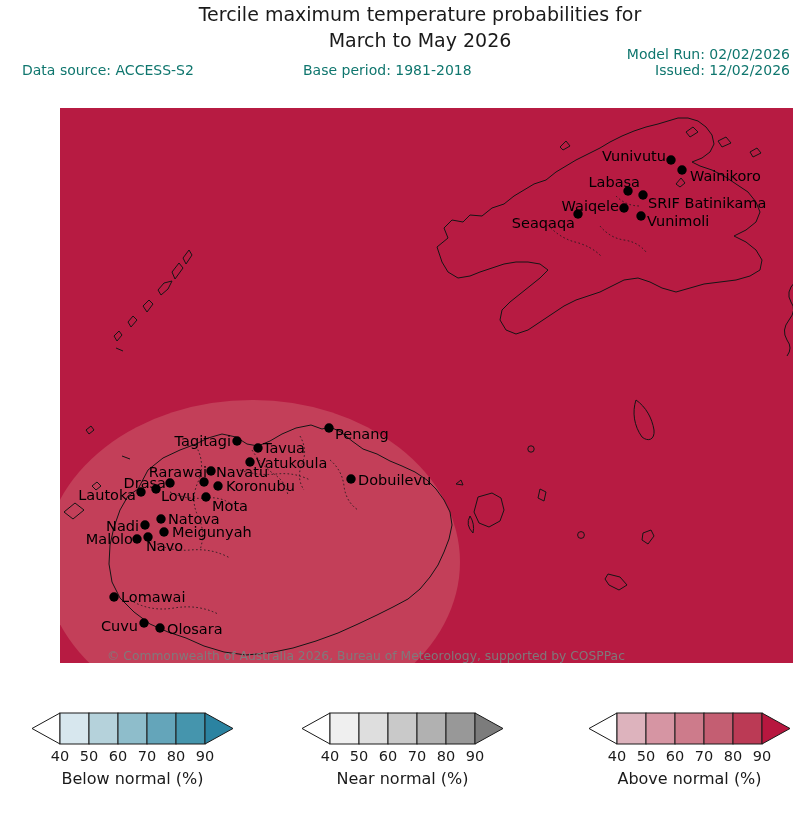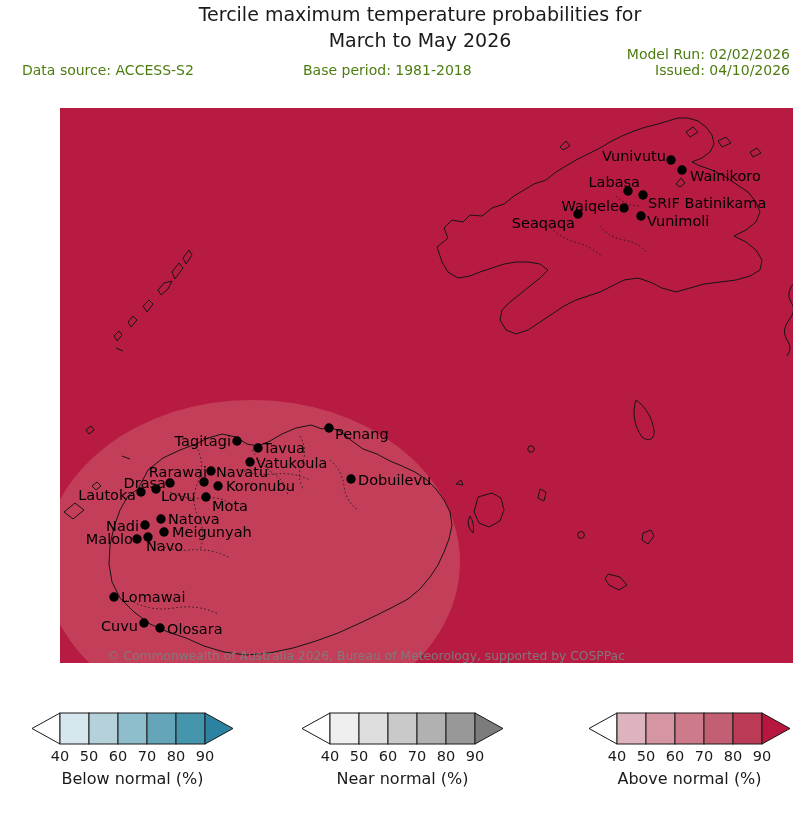--- a/index.html
+++ b/index.html
@@ -1,20 +1,20 @@
 <!DOCTYPE html>
 <html><head>
 <meta charset="utf-8">
 <style>
   html,body{margin:0;padding:0;background:#ffffff;}
   .page{position:relative;width:804px;height:816px;background:#ffffff;overflow:hidden;
         font-family:"DejaVu Sans","Liberation Sans",sans-serif;color:#111;}
   .title{position:absolute;left:36px;top:1px;width:768px;text-align:center;
          font-size:19px;line-height:26px;color:#1a1a1a;}
-  .hdr{position:absolute;font-size:14px;color:#4d7c0f;white-space:nowrap;}
+  .hdr{position:absolute;font-size:14px;color:#0f766e;white-space:nowrap;}
   .hdr.ds{left:14px;top:62px;margin-left:8px;}
   .hdr.bp{left:303px;top:62px;text-align:right;}
   .hdr.mr{right:14px;top:46px;text-align:right;line-height:16px;}
   #map-svg{position:absolute;left:60px;top:108px;}
   .coast{fill:none;stroke:#151515;stroke-width:1;stroke-linejoin:round;}
   .dotted{fill:none;stroke:#1a1a1a;stroke-width:0.9;stroke-dasharray:1.6 2.4;}
   .station-dot{fill:#000;}
   .station-label{font-size:14.5px;fill:#000;}
   .copyright{font-size:12.3px;fill:#7d7d7d;opacity:0.95;}
   svg.bar{position:absolute;top:707px;overflow:visible;}
@@ -29,21 +29,21 @@
 
   <div class="title">
     <div>Tercile maximum temperature probabilities for</div>
     <div>March to May 2026</div>
   </div>
 
   <div class="hdr ds">Data source: ACCESS-S2</div>
   <div class="hdr bp">Base period: 1981-2018</div>
   <div class="hdr mr">
     <div>Model Run: 02/02/2026</div>
-    <div>Issued: 04/10/2026</div>
+    <div>Issued: 12/02/2026</div>
   </div>
 
   <svg id="map-svg" width="733" height="555" viewBox="60 108 733 555">
     <defs>
       <clipPath id="mapclip">
           <rect x="60" y="108" width="733" height="555"></rect>
         </clipPath>
     </defs>
     <g clip-path="url(#mapclip)">
       <rect id="map-bg" x="60" y="108" width="733" height="555" fill="#b71b42"></rect>

